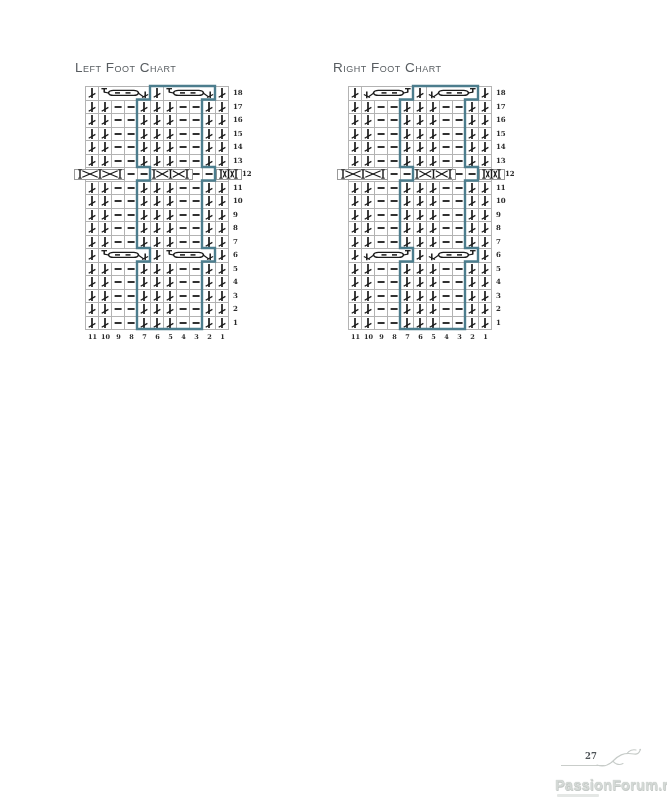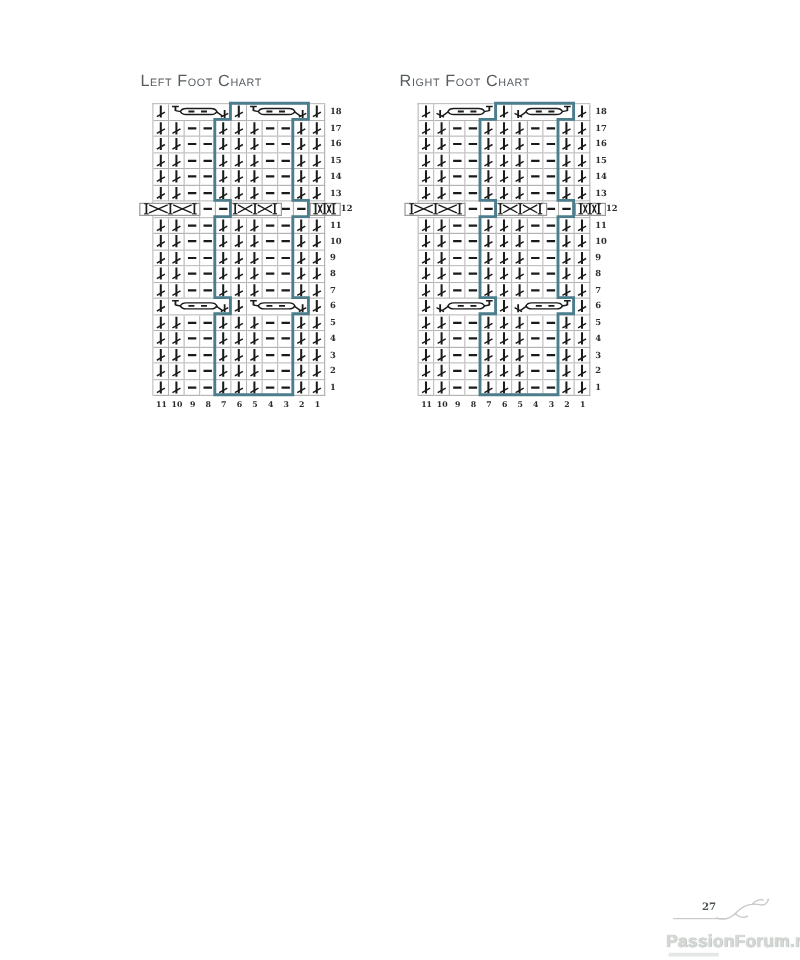--- a/index.html
+++ b/index.html
@@ -31,21 +31,21 @@
   .watermark{position:absolute;left:555px;top:777px;font-weight:bold;font-size:14.5px;
         letter-spacing:.2px;color:#d4d9d6;text-shadow:0 0 1px #b0b6b2,.5px .5px 0 #c6cbc8;}
   .footer-smudge{position:absolute;left:557px;top:794px;width:42px;height:2.5px;
         background:#e4e7e5;border-radius:1px;}
 </style>
 </head>
 <body>
 
 <div class="page">
 
-  <div class="chart" data-chart="0" style="left:85px;top:86px;margin-left:42px;">
+  <div class="chart" data-chart="0" style="left:85px;top:86px;">
     <div class="chart-title">Left Foot Chart</div>
     <div class="grid">
         <div class="cell">
           <svg width="12" height="12" viewBox="0 0 12 12">
             <path d="M6,0.9V11" stroke="#1a1a1a" stroke-width="1.7" fill="none"></path>
             <path d="M2.7,10.2L9.4,6.4" stroke="#1a1a1a" stroke-width="1.25" fill="none"></path>
           </svg>
         </div>
         <div class="cell" style="grid-column: span 4;">
           <svg width="51" height="12" viewBox="0 0 51 12">

